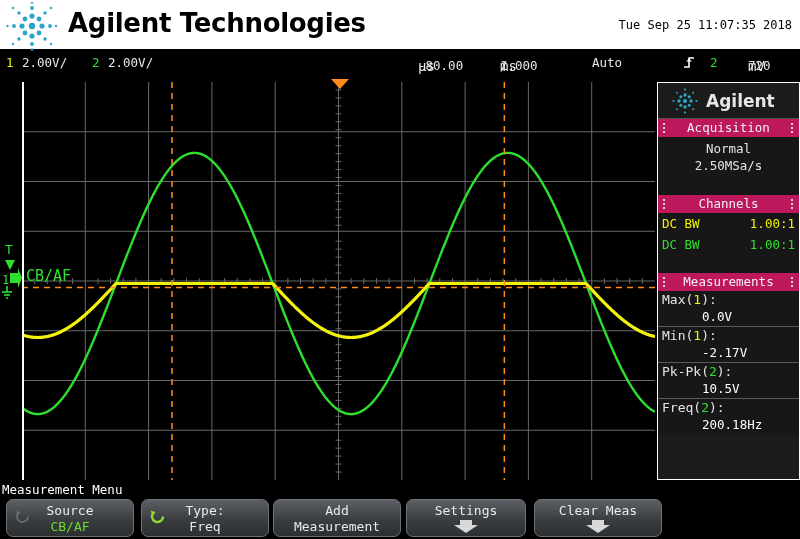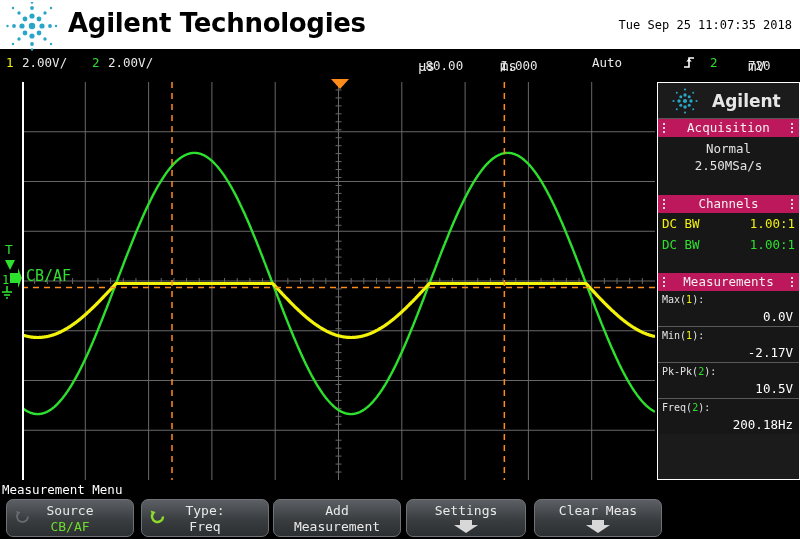--- a/index.html
+++ b/index.html
@@ -65,21 +65,21 @@
     position:absolute; left:657px; top:82px; width:143px; height:398px;
     background:#1b1b1b; border:1px solid #ffffff;
     font-family:"DejaVu Sans Mono", monospace;
   }
   .sb-logo {
     height:36px; background:#1b1b1b; position:relative;
     border-bottom:1px solid #555;
   }
   .sb-logo .lm { position:absolute; left:12px; top:3px; width:30px; height:30px; }
   .sb-logo .lt {
-    position:absolute; left:54px; top:8px;
+    position:absolute; left:48px; top:8px;
     font-family:"DejaVu Sans", sans-serif; font-weight:bold;
     font-size:17px; color:#e6e6e6;
   }
   .sb-head {
     height:18px; background:#be185d; color:#f0f0f0;
     font-size:12.5px; text-align:center; line-height:18px; position:relative;
   }
   .sb-head .grip { position:absolute; top:4px; width:3px; height:11px; }
   .sb-head .grip.l { left:5px; } .sb-head .grip.r { right:5px; }
   .sb-head .grip i {
@@ -89,22 +89,22 @@
   .sb-line { font-size:12.5px; color:#e4e4e4; padding:0 4px; height:17px; line-height:17px; }
   .sb-line.center { text-align:center; }
   .sb-ch { position:relative; height:21px; line-height:21px; font-size:12.5px; padding:0 4px; }
   .sb-ch .lbl { position:absolute; left:4px; }
   .sb-ch .val { position:absolute; right:4px; }
   .sb-ch.c1 { color:#f2f20a; }
   .sb-ch.c2 { color:#2ee02e; }
   .sb-ch.c1 { border-top:1px solid #5a5a5a; }
   .meas-item { border-top:1px solid #5a5a5a; }
   .meas-item:first-child { border-top:none; }
-  .meas-name { font-size:10px; color:#e4e4e4; padding-left:4px; height:17px; line-height:17px; }
-  .meas-val  { font-size:12.5px; color:#ffffff; padding-right:6px; height:18px; line-height:18px; text-align:right; }
+  .meas-name { font-size:13px; color:#e4e4e4; padding-left:4px; height:17px; line-height:17px; }
+  .meas-val  { font-size:12.5px; color:#ffffff; padding-right:6px; height:18px; line-height:18px; text-align:left;margin-left:44px; }
   .cn1 { color:#f2f20a; } .cn2 { color:#2ee02e; }
 
   
   .menutitle {
     position:absolute; left:2px; top:482px;
     font-family:"DejaVu Sans Mono", monospace; font-size:12.5px; color:#ffffff;
   }
   .softkeys { position:absolute; left:0; top:499px; width:800px; height:40px; }
   .skey {
     position:absolute; top:0; height:38px; border-radius:7px;

